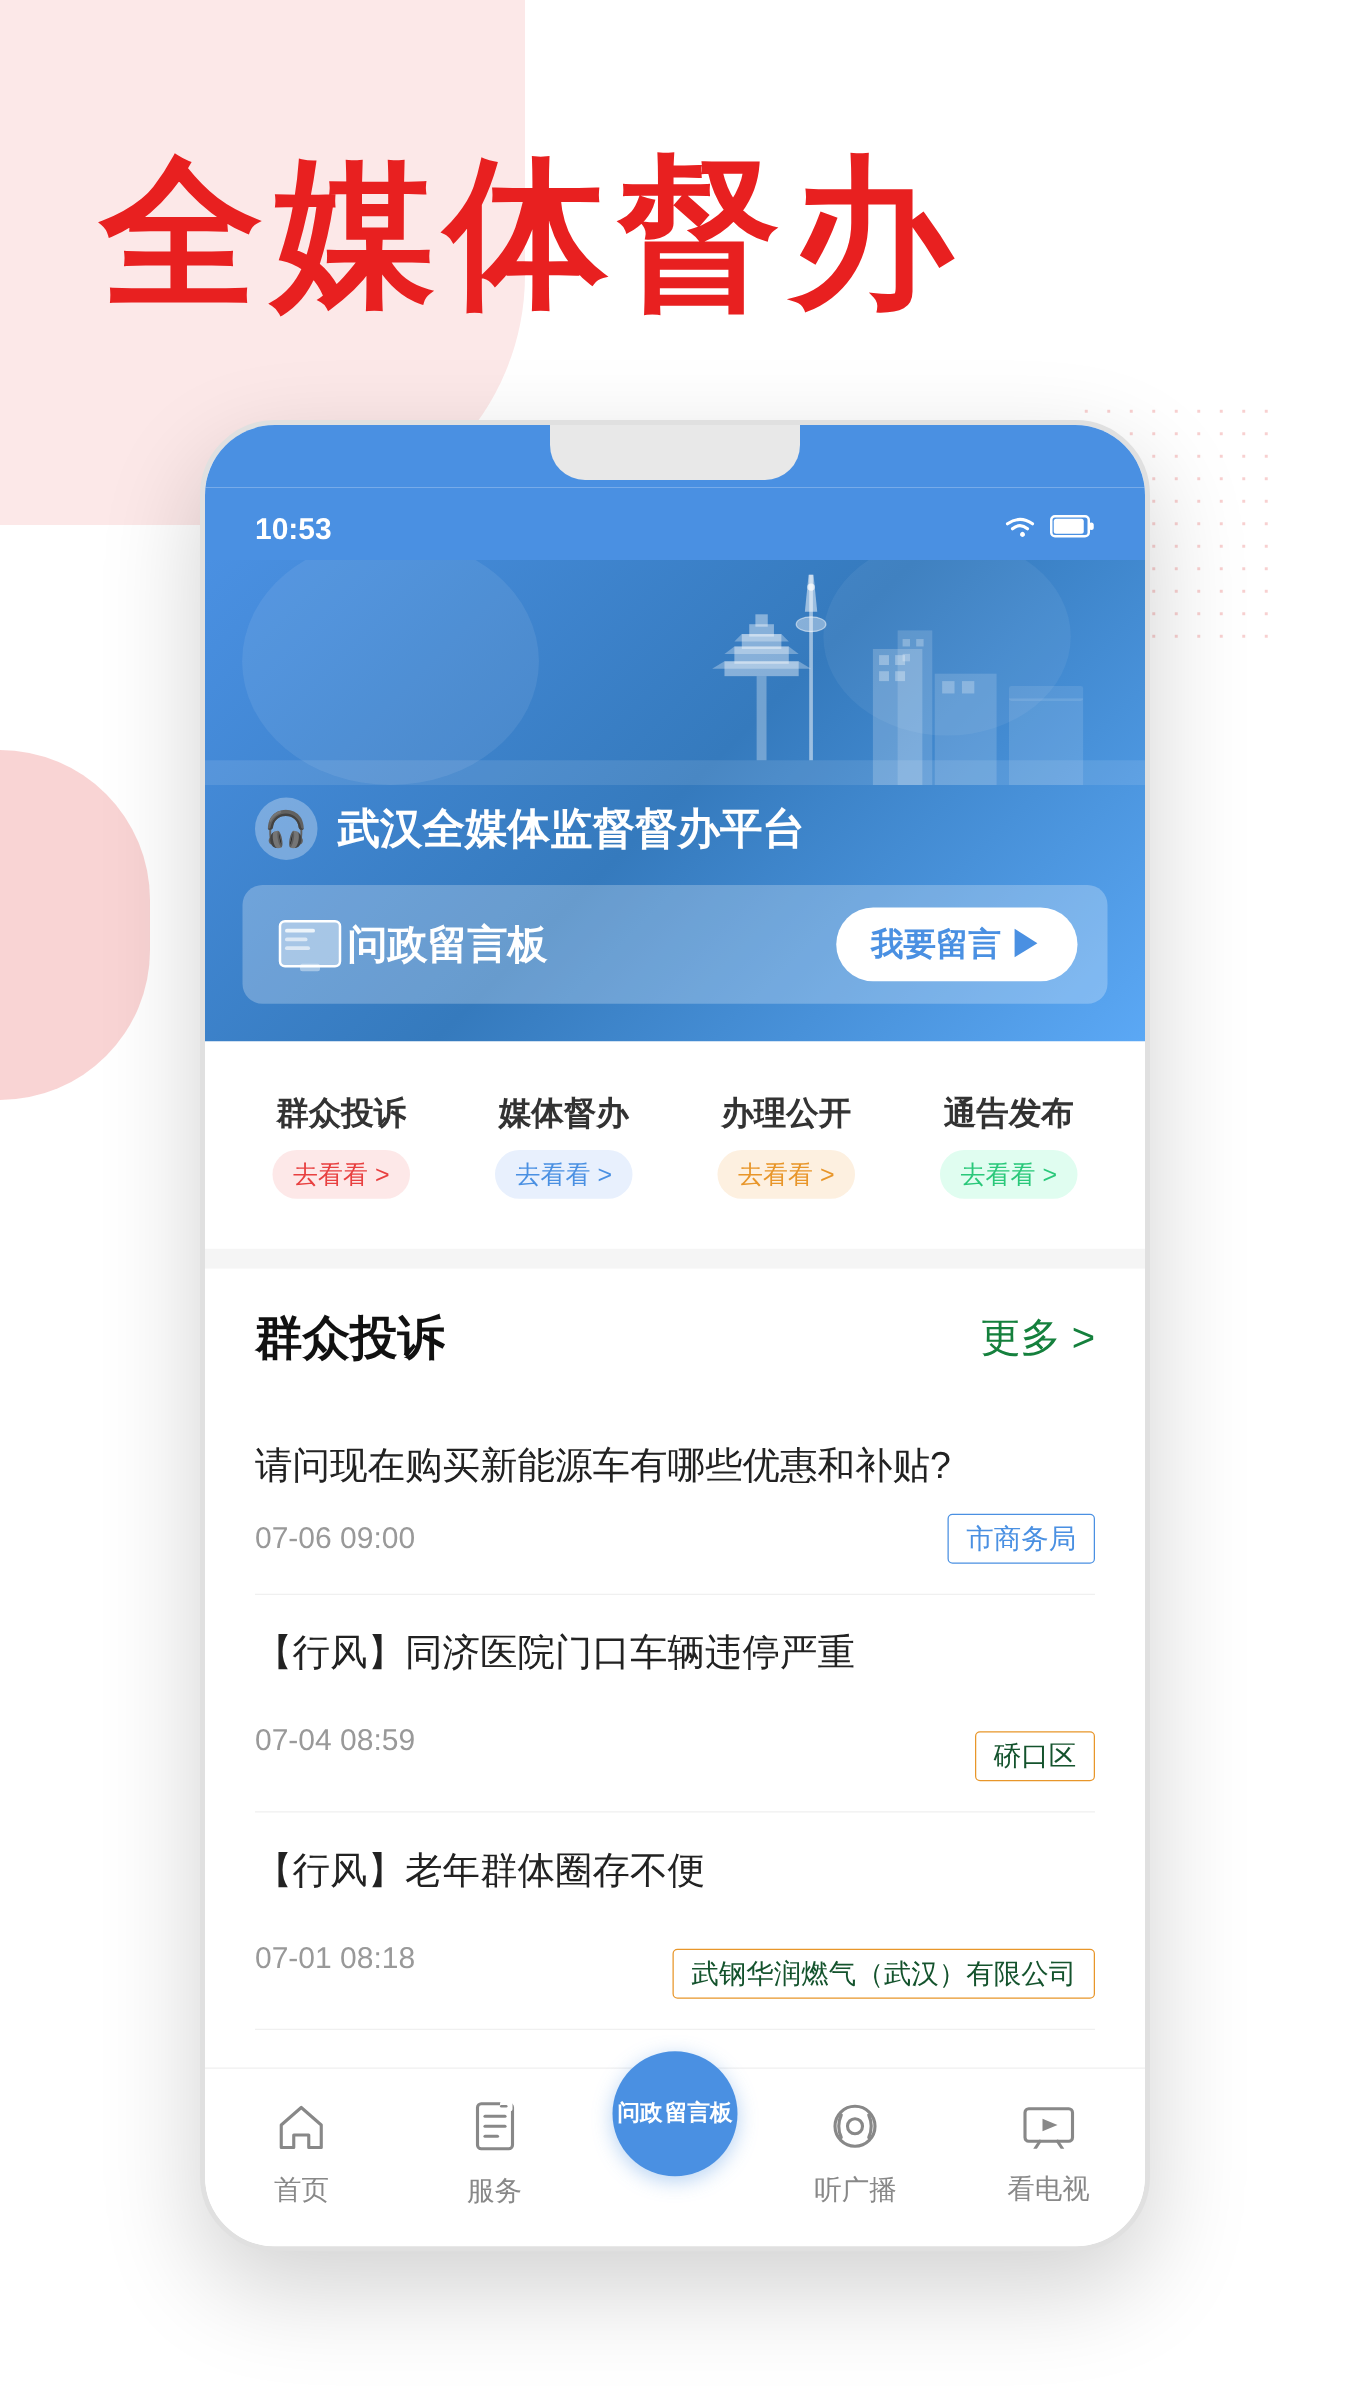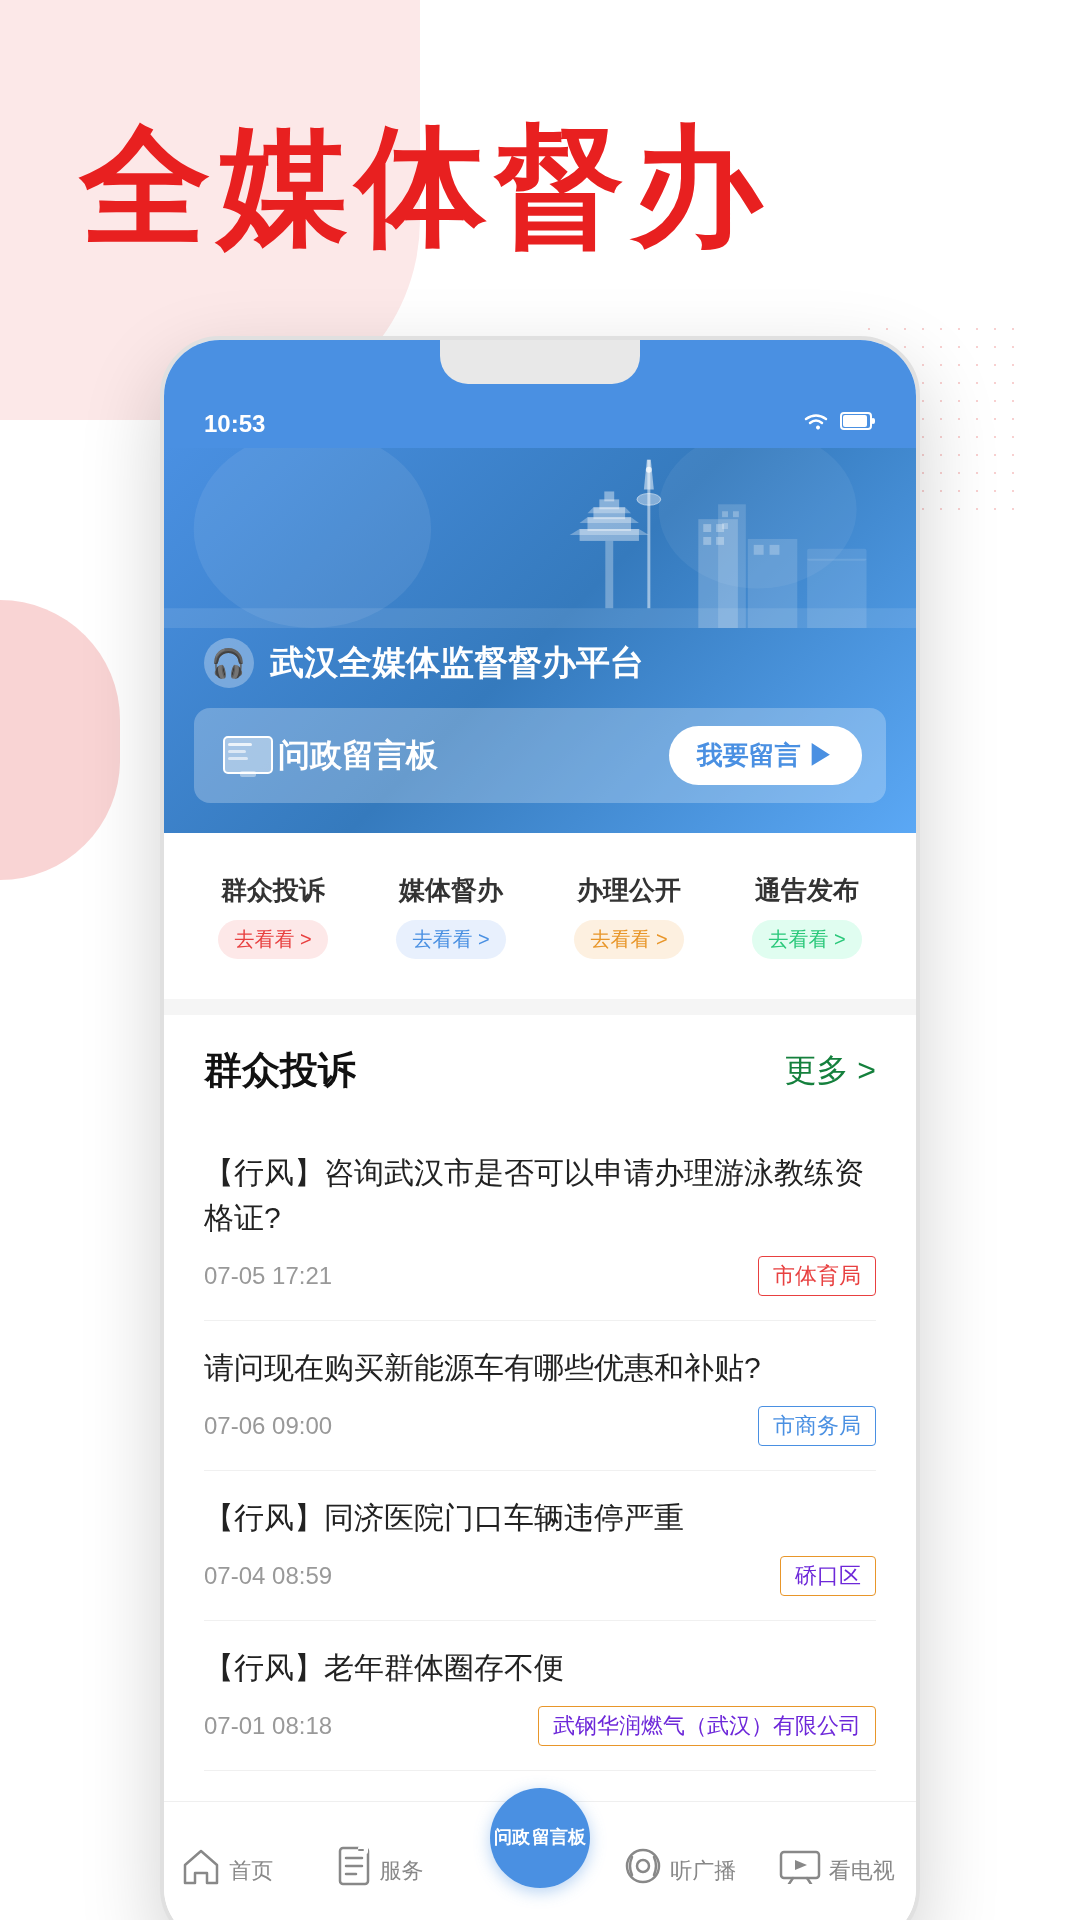--- a/index.html
+++ b/index.html
@@ -247,38 +247,38 @@
       color: #999;
     }
     .news-tag {
       font-size: 22px;
       padding: 4px 14px;
       border-radius: 4px;
       border: 1px solid;
     }
     .news-tag.red { color: #e84040; border-color: #e84040; }
     .news-tag.blue { color: #4a90e2; border-color: #4a90e2; }
-    .news-tag.orange { color: #6d28d9; border-color: #e8962a; }
+    .news-tag.orange { color: #14532d; border-color: #e8962a; margin-top: 24px; }
 
     
     .bottom-nav {
       background: white;
       border-top: 1px solid #efefef;
       display: flex;
       justify-content: space-around;
       align-items: center;
       padding: 16px 0 20px 0;
       position: relative;
     }
     .nav-item {
       display: flex;
+      flex-direction: column;
       align-items: center;
       gap: 8px;
       min-width: 120px;
-      font-family: Liberation Mono, monospace;
     }
     .nav-icon {
       font-size: 36px;
       color: #888;
     }
     .nav-label {
       font-size: 22px;
       color: #888;
     }
     .nav-center {
@@ -460,27 +460,20 @@
 
     <div class="divider"></div>
 
     <div class="content-area">
 
       <div class="section-header">
         <span class="section-title">群众投诉</span>
         <span class="section-more">更多 &gt;</span>
       </div>
 
-      <div class="news-item">
-        <div class="news-title">【行风】咨询武汉市是否可以申请办理游泳教练资格证?</div>
-        <div class="news-meta">
-          <span class="news-date">07-05 17:21</span>
-          <span class="news-tag red">市体育局</span>
-        </div>
-      </div>
 
       <div class="news-item">
         <div class="news-title">请问现在购买新能源车有哪些优惠和补贴?</div>
         <div class="news-meta">
           <span class="news-date">07-06 09:00</span>
           <span class="news-tag blue">市商务局</span>
         </div>
       </div>
 
       <div class="news-item">

